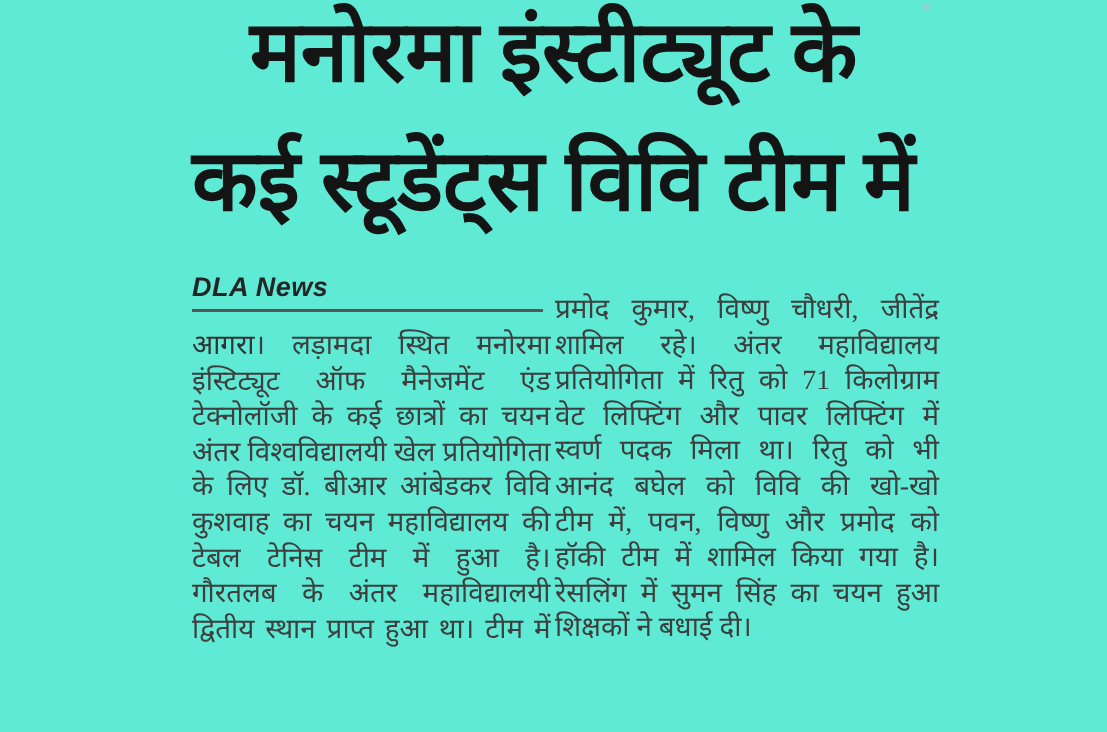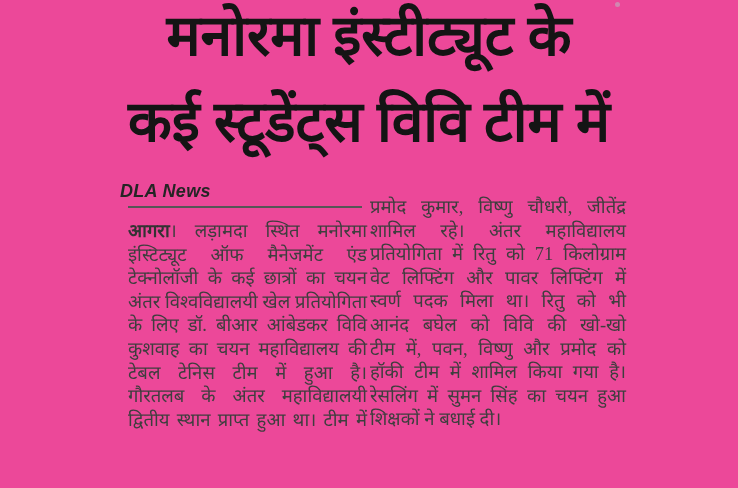--- a/index.html
+++ b/index.html
@@ -4,21 +4,21 @@
 <style>
   html, body {
     margin: 0;
     padding: 0;
     background: #ffffff;
   }
   .page {
     position: relative;
     width: 738px;
     height: 488px;
-    background: #ec4899;
+    background: #5eead4;
     overflow: hidden;
     font-family: "Liberation Serif", "DejaVu Serif", serif;
   }
   .speck {
     position: absolute;
     left: 615px;
     top: 2px;
     width: 5px;
     height: 5px;
     border-radius: 50%;
@@ -33,21 +33,21 @@
     margin: 0;
     text-align: center;
     font-weight: 700;
     font-size: 57px;
     line-height: 86px;
     color: #141414;
     letter-spacing: 0px;
   }
   .byline {
     position: absolute;
-    left: 120px;
+    left: 128px;
     top: 181px;
     font-family: "Liberation Sans", "DejaVu Sans", sans-serif;
     font-style: italic;
     font-weight: 700;
     font-size: 18px;
     letter-spacing: 0.3px;
     color: #252525;
   }
   .byline-rule {
     position: absolute;
@@ -69,21 +69,21 @@
     white-space: nowrap;
     text-align: justify;
     text-align-last: justify;
     text-justify: inter-word;
   }
   .bl.last {
     text-align: center;
     text-align-last: left;
   }
   .dateline {
-    font-weight: 700;
+    font-weight: 400;
     color: #333333;
   }
 </style>
 </head>
 <body>
 
 <div class="page">
 
   <div class="speck"></div>
 

